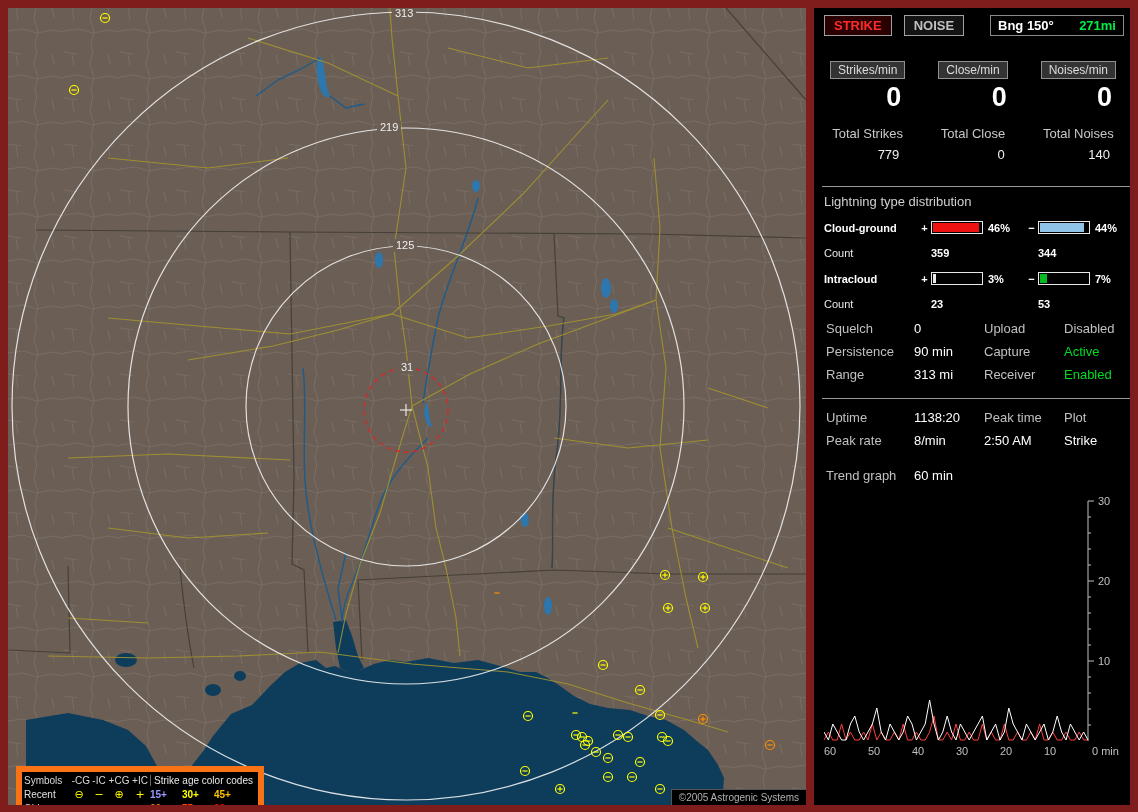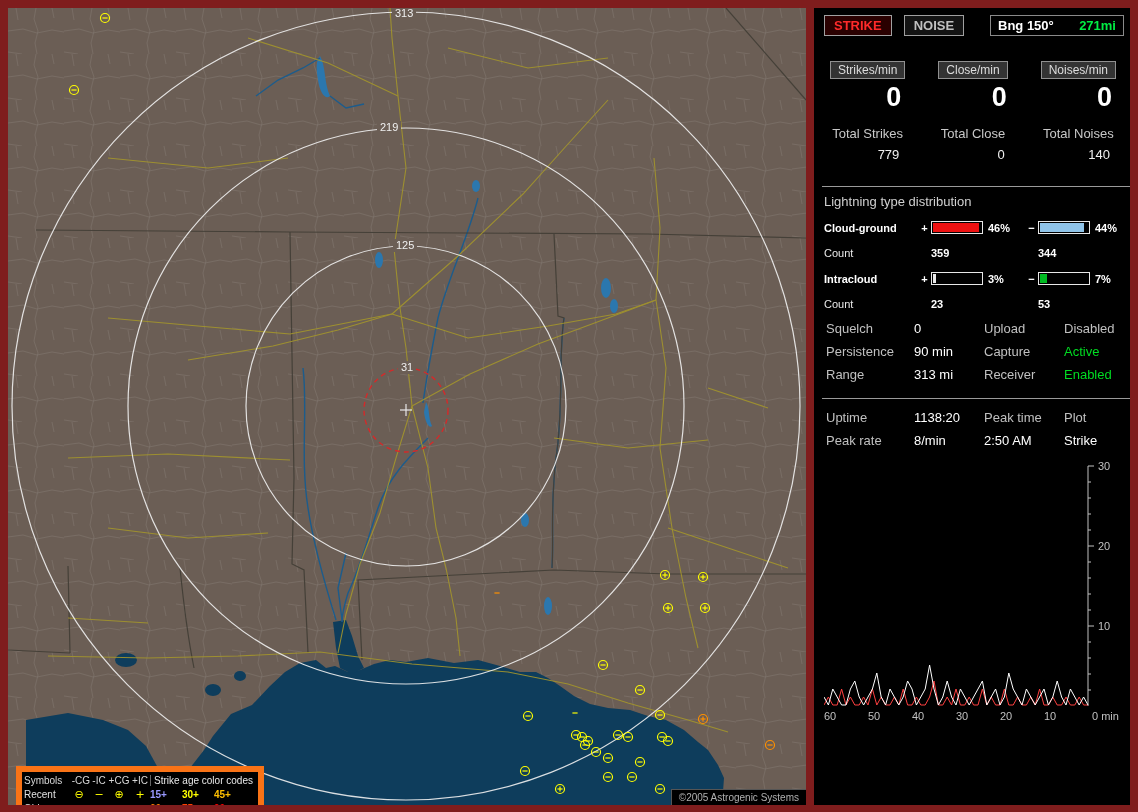--- a/index.html
+++ b/index.html
@@ -358,20 +358,24 @@
       <span class="v">1138:20</span>
       <span class="k">Peak time</span>
       <span class="k">Plot</span>
 
       <span class="k">Peak rate</span>
       <span class="v">8/min</span>
       <span class="v">2:50 AM</span>
       <span class="v">Strike</span>
     </div>
 
+    <div class="trendlbl">
+      <span class="k">Trend graph</span>
+      <span class="v">60 min</span>
+    </div>
 
     <div class="trendwrap">
       <svg id="trend-svg" width="302" height="262" viewBox="0 0 302 262">
           <line x1="264" y1="4" x2="264" y2="244" stroke="#c0c0c0" stroke-width="1"></line>
           <line x1="264" y1="228" x2="267" y2="228" stroke="#c0c0c0" stroke-width="1"></line>
           <line x1="264" y1="212" x2="267" y2="212" stroke="#c0c0c0" stroke-width="1"></line>
           <line x1="264" y1="196" x2="267" y2="196" stroke="#c0c0c0" stroke-width="1"></line>
           <line x1="264" y1="180" x2="267" y2="180" stroke="#c0c0c0" stroke-width="1"></line>
           <line x1="264" y1="164" x2="270" y2="164" stroke="#c0c0c0" stroke-width="1"></line>
           <line x1="264" y1="148" x2="267" y2="148" stroke="#c0c0c0" stroke-width="1"></line>

